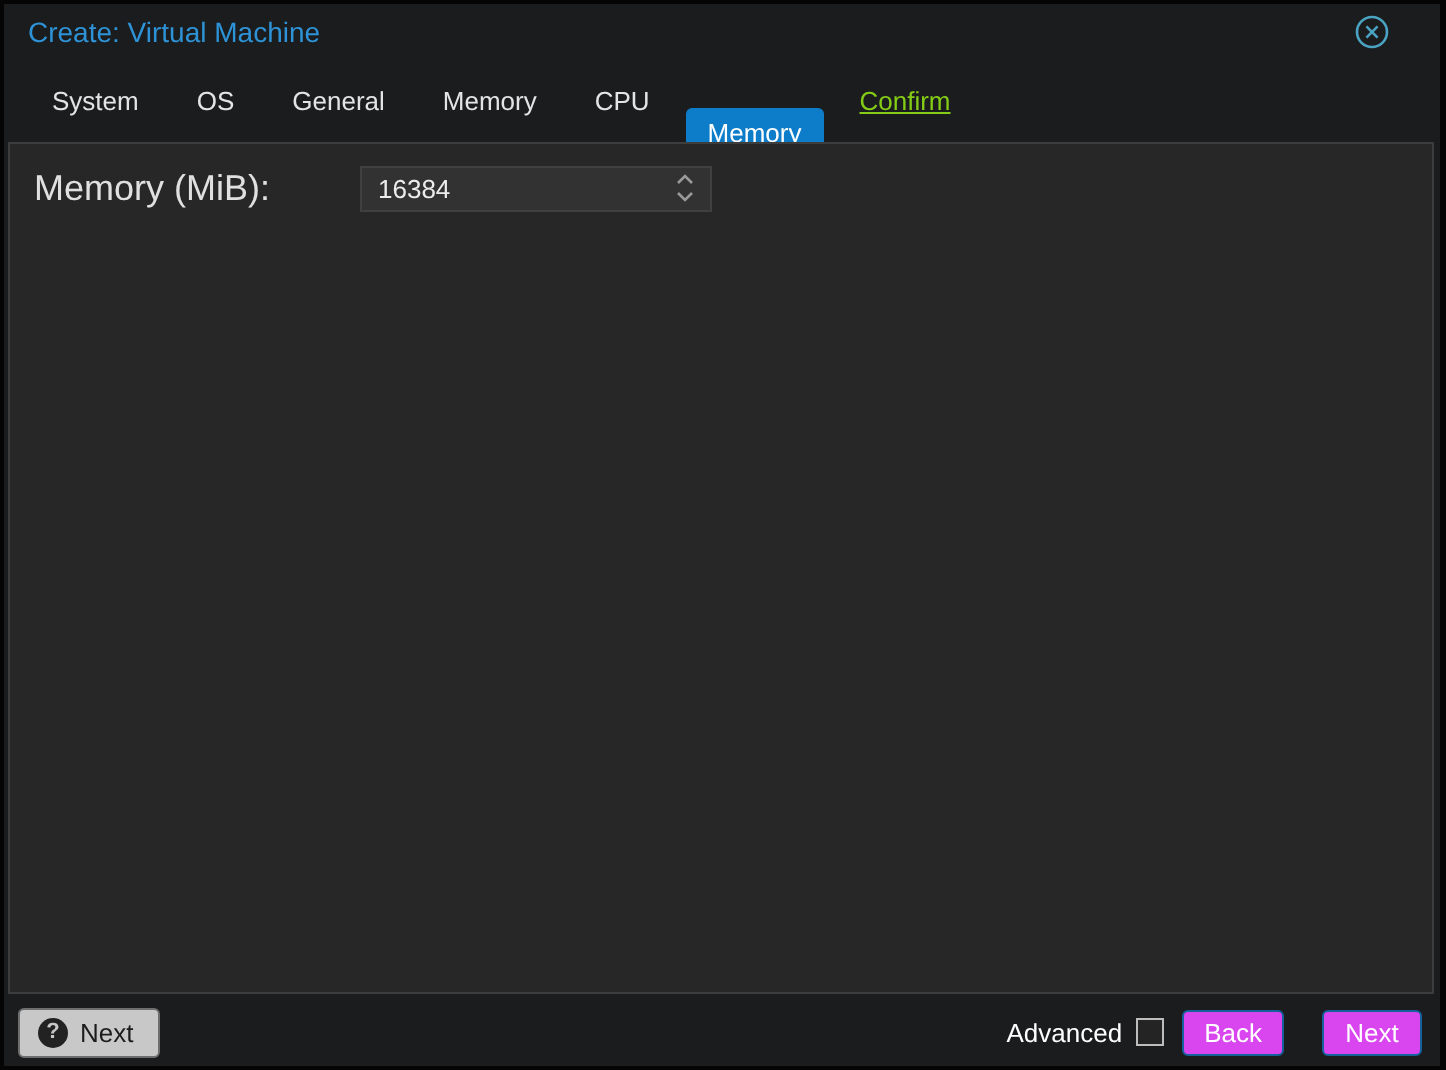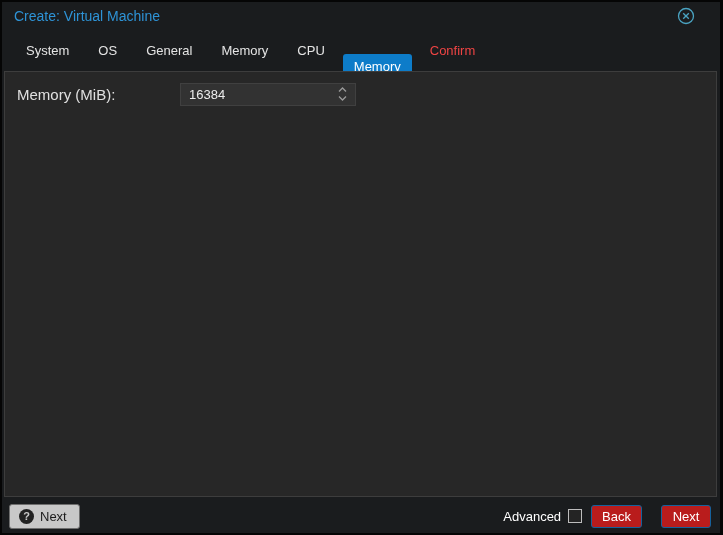--- a/index.html
+++ b/index.html
@@ -35,33 +35,33 @@
     display: flex; align-items: center;
     padding-left: 13px;
   }
   .tab {
     color: #e4e4e4; font-size: 13px;
     padding: 5px 11px; margin-right: 7px;
     border-radius: 3px; cursor: pointer;
     line-height: 15px;
   }
   .tab.active { background: #0d7cc9; color: #ffffff; margin-top: 33px; }
-  .tab.disabled { color: #ef4444; cursor: default; }
+  .tab.disabled { color: #84cc16; cursor: default; text-decoration: underline; }
   
   .content {
     position: absolute; top: 69px; left: 2px; right: 3px; bottom: 36px;
     background: #272727;
     border: 1px solid #3d3d3d;
   }
   .form-row {
     position: absolute; top: 10px; left: 12px; right: 12px; height: 24px;
     display: flex; align-items: center;
   }
   .form-label {
-    color: #e0e0e0; font-size: 15px;
+    color: #e0e0e0; font-size: 18px;
     width: 163px;
   }
   .num-field {
     position: relative;
     width: 176px; height: 23px;
     background: #323232;
     border: 1px solid #404040;
   }
   .num-field input {
     width: 100%; height: 100%;
@@ -102,21 +102,21 @@
   .footer-spacer { flex: 1; }
   .advanced-label { color: #ffffff; font-size: 13px; margin-right: 7px; }
   .checkbox {
     width: 14px; height: 14px;
     background: #242424;
     border: 1px solid #bdbdbd;
     margin-right: 9px;
     cursor: pointer;
   }
   .btn {
-    background: #b91c1c;
+    background: #d946ef;
     border: 1px solid #15619c;
     border-radius: 3px;
     color: #ffffff; font-size: 13px;
     height: 23px; min-width: 50px;
     padding: 0 10px;
     cursor: pointer;
     font-family: "Liberation Sans", "DejaVu Sans", sans-serif;
   }
   .btn.back { margin-right: 19px; }
 </style>

